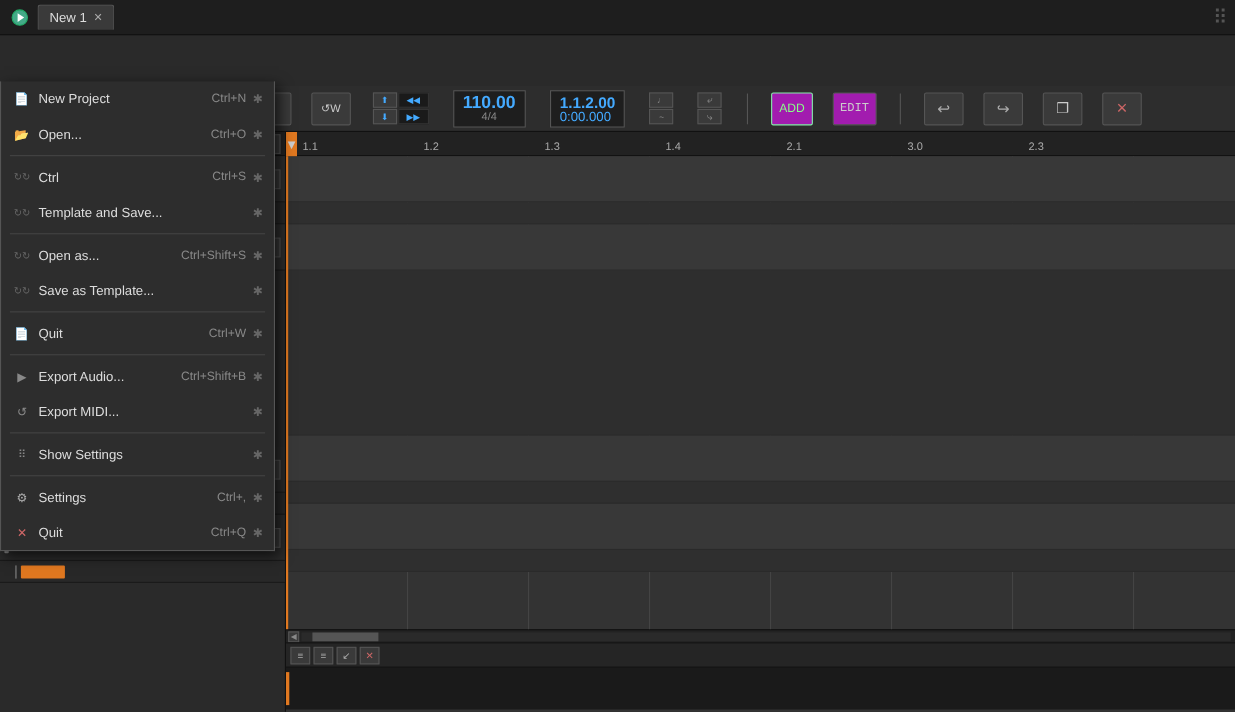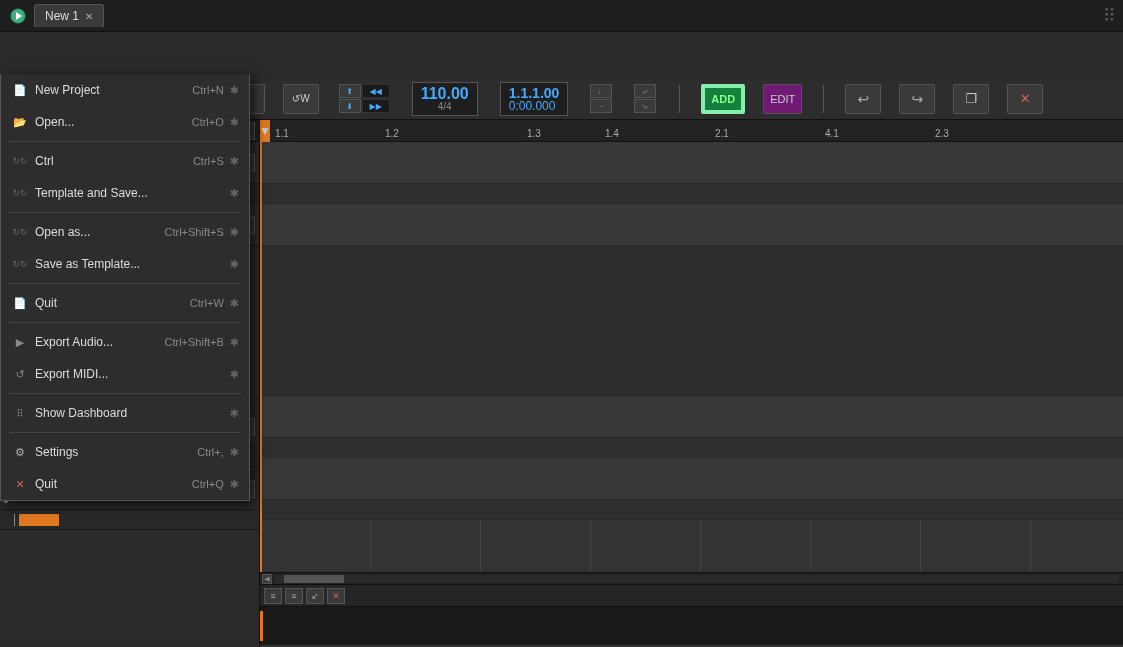--- a/index.html
+++ b/index.html
@@ -130,29 +130,30 @@
       font-size: 12px;
       line-height: 1;
     }
     .tb-separator {
       width: 1px;
       height: 28px;
       background: #555;
       margin: 0 3px;
     }
     .add-btn {
-      background: #15803d;
+      background: #a21caf;
       color: #8f8;
-      font-weight: bold;
-      border: 4px solid #86efac;
+      font-weight: normal;
+      border: 1px solid #86efac;
     }
     .edit-btn {
-      background: #701a75;
+      background: #a21caf;
       border: 1px solid #555;
       color: #ccc;
+      font-family: Liberation Mono, monospace;
     }
     .undo-btn, .redo-btn { color: #aaa; }
 
     
     #main {
       display: flex;
       height: calc(647px - 32px - 42px);
     }
 
     
@@ -436,21 +437,21 @@
       <div style="width:28px;height:14px;background:#1a1a1a;border:1px solid #333;display:flex;align-items:center;justify-content:center;color:#4af;font-size:8px;">▶▶</div>
     </div>
   </div>
 
   <div class="tempo-section">
     <div class="tempo-value">110.00</div>
     <div class="tempo-sig">4/4</div>
   </div>
 
   <div class="position-section">
-    <div class="position-bars">1.1.1.00</div>
+    <div class="position-bars">1.1.2.00</div>
     <div class="position-time">0:00.000</div>
   </div>
 
   <div style="display:flex;flex-direction:column;gap:1px;margin:0 2px;">
     <div style="display:flex;gap:1px;">
       <div style="width:22px;height:14px;background:#3a3a3a;border:1px solid #555;display:flex;align-items:center;justify-content:center;font-size:8px;color:#888;cursor:pointer;">♩</div>
     </div>
     <div style="display:flex;gap:1px;">
       <div style="width:22px;height:14px;background:#3a3a3a;border:1px solid #555;display:flex;align-items:center;justify-content:center;font-size:8px;color:#888;cursor:pointer;">~</div>
     </div>
@@ -562,24 +563,24 @@
 
   </div>
 
   <div id="arrange-area">
 
     <div class="timeline-ruler">
 
       <div style="position:absolute;left:0;top:0;width:10px;height:22px;background:#e07820;z-index:5;display:flex;align-items:center;justify-content:center;">▼</div>
       <div class="ruler-mark" style="left:15px;">1.1</div>
       <div class="ruler-mark" style="left:125px;">1.2</div>
-      <div class="ruler-mark" style="left:235px;margin-left:32px;">1.3</div>
+      <div class="ruler-mark" style="left:235px;">1.3</div>
       <div class="ruler-mark" style="left:345px;">1.4</div>
       <div class="ruler-mark" style="left:455px;">2.1</div>
-      <div class="ruler-mark" style="left:565px;">4.1</div>
+      <div class="ruler-mark" style="left:565px;">3.0</div>
       <div class="ruler-mark" style="left:675px;">2.3</div>
     </div>
 
     <div style="position:relative;height:430px;">
 
       <div class="grid-line" style="left:110px;"></div>
       <div class="grid-line" style="left:220px;"></div>
       <div class="grid-line" style="left:330px;"></div>
       <div class="grid-line" style="left:440px;"></div>
       <div class="grid-line" style="left:550px;"></div>
@@ -689,21 +690,21 @@
     <span class="item-icon" style="color:#888;">↺</span>
     <span class="item-label">Export MIDI...</span>
     <span class="item-shortcut"></span>
     <span class="item-pin">✱</span>
   </div>
 
   <div class="menu-separator"></div>
 
   <div class="menu-item">
     <span class="item-icon" style="color:#888;font-size:10px;">⠿</span>
-    <span class="item-label">Show Dashboard</span>
+    <span class="item-label">Show Settings</span>
     <span class="item-shortcut"></span>
     <span class="item-pin">✱</span>
   </div>
 
   <div class="menu-separator"></div>
 
   <div class="menu-item">
     <span class="item-icon">⚙</span>
     <span class="item-label">Settings</span>
     <span class="item-shortcut">Ctrl+,</span>

